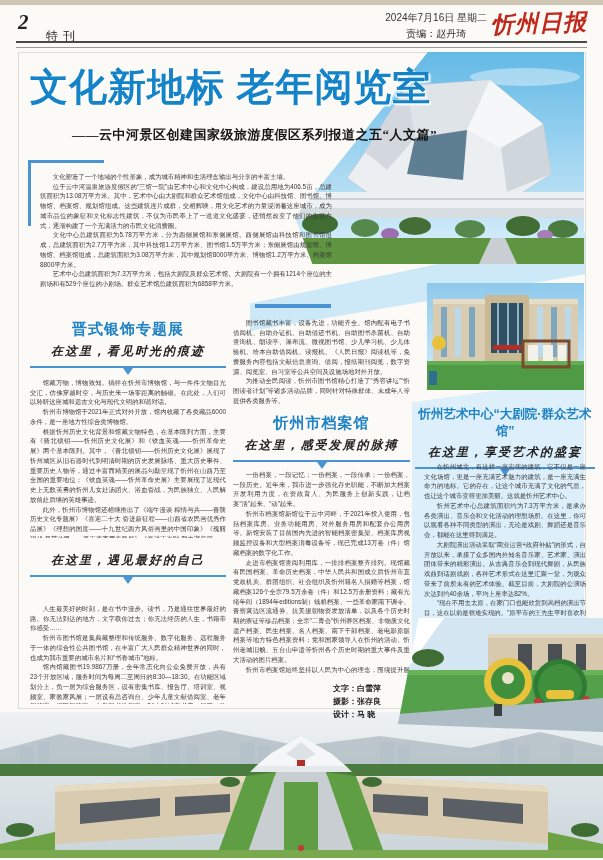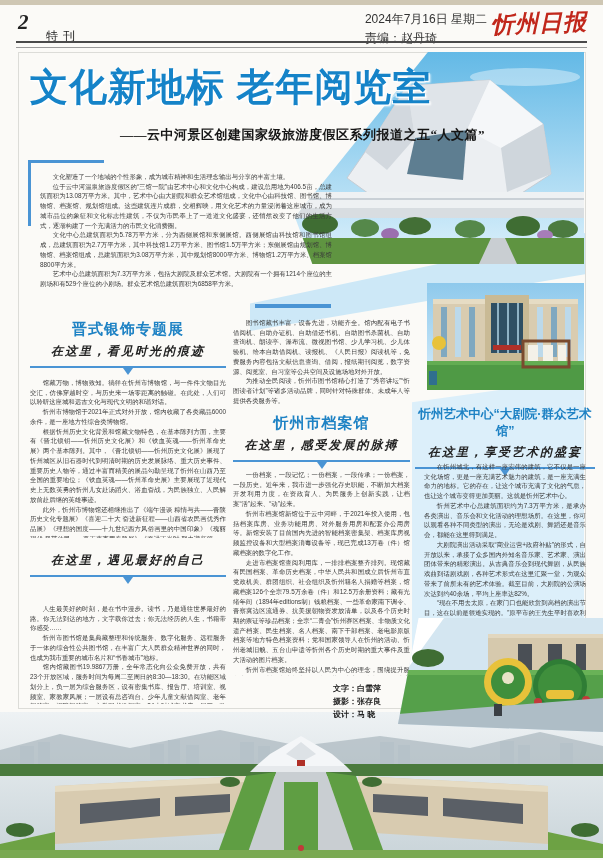--- a/index.html
+++ b/index.html
@@ -4,37 +4,37 @@
 <style>
   html,body{margin:0;padding:0;}
   body{background:#d9d5cc;font-family:"Liberation Sans","DejaVu Sans",sans-serif;}
   #page{position:relative;width:603px;height:860px;background:#fbfaf7;overflow:hidden;}
   .scan-top{position:absolute;left:0;top:0;width:603px;height:5px;background:#cfc7b4;}
 
   
   .hdr{position:absolute;left:16px;top:8px;width:571px;height:30px;}
   .hdr-num{position:absolute;left:2px;top:2px;font-family:"Liberation Serif",serif;font-style:italic;font-weight:bold;font-size:21px;color:#222;}
   .hdr-sec{position:absolute;left:30px;top:20px;font-size:12px;letter-spacing:5px;color:#222;}
-  .hdr-date{position:absolute;right:100px;top:2px;text-align:left;font-size:12px;color:#333;line-height:1.6;}
+  .hdr-date{position:absolute;right:100px;top:2px;text-align:center;font-size:10px;color:#333;line-height:1.6;}
   .masthead{position:absolute;right:0;top:0;font-family:"Liberation Serif",serif;font-weight:bold;font-style:italic;font-size:23px;color:#c1271b;letter-spacing:1px;transform:rotate(-2deg);}
   .hdr-rule{position:absolute;left:16px;top:41px;width:571px;height:4px;border-top:2px solid #4a4a4a;border-bottom:1px solid #9a9a9a;}
 
   
   .frame{position:absolute;left:18px;top:52px;width:566px;height:655px;border:1px solid #dcdcd8;z-index:0;}
 
   
   .bandA{position:absolute;left:250px;top:233px;width:335px;height:98px;background:#cde8f7;clip-path:polygon(100% 0,100% 42%,0 100%,0 72%);z-index:1;}
   .panelB{position:absolute;left:412px;top:378px;width:172px;height:348px;background:#dceffa;clip-path:polygon(0 7%,100% 0,100% 100%,0 100%);z-index:1;}
 
   
   .headline{position:absolute;left:30px;top:62px;width:540px;z-index:3;
     font-size:38px;font-weight:900;color:#1583c8;letter-spacing:1px;
     text-shadow:1px 1px 0 #fff,-1px 1px 0 #fff,2px 2px 2px rgba(255,255,255,.8);}
   .deck{position:absolute;left:72px;top:126px;width:440px;z-index:3;
-    font-family:"Liberation Serif",serif;font-size:13px;font-weight:bold;color:#151515;letter-spacing:.5px;margin-left:48px;}
+    font-family:"Liberation Serif",serif;font-size:13px;font-weight:bold;color:#151515;letter-spacing:.5px;}
 
   
   .bracket-h{position:absolute;left:28px;top:160px;width:76px;height:3px;background:#4a94d4;z-index:3;}
   .bracket-v{position:absolute;left:28px;top:160px;width:3px;height:66px;background:#4a94d4;z-index:3;}
   .intro{position:absolute;left:40px;top:172px;width:292px;height:128px;overflow:hidden;z-index:3;}
   .endbar{position:absolute;left:255px;top:304px;width:76px;height:4px;background:#4a94d4;z-index:3;}
 
   
   .txt{font-size:6.4px;line-height:1.52;color:#3a3a3a;text-align:justify;}
   .txt p{margin:0;text-indent:2em;}

